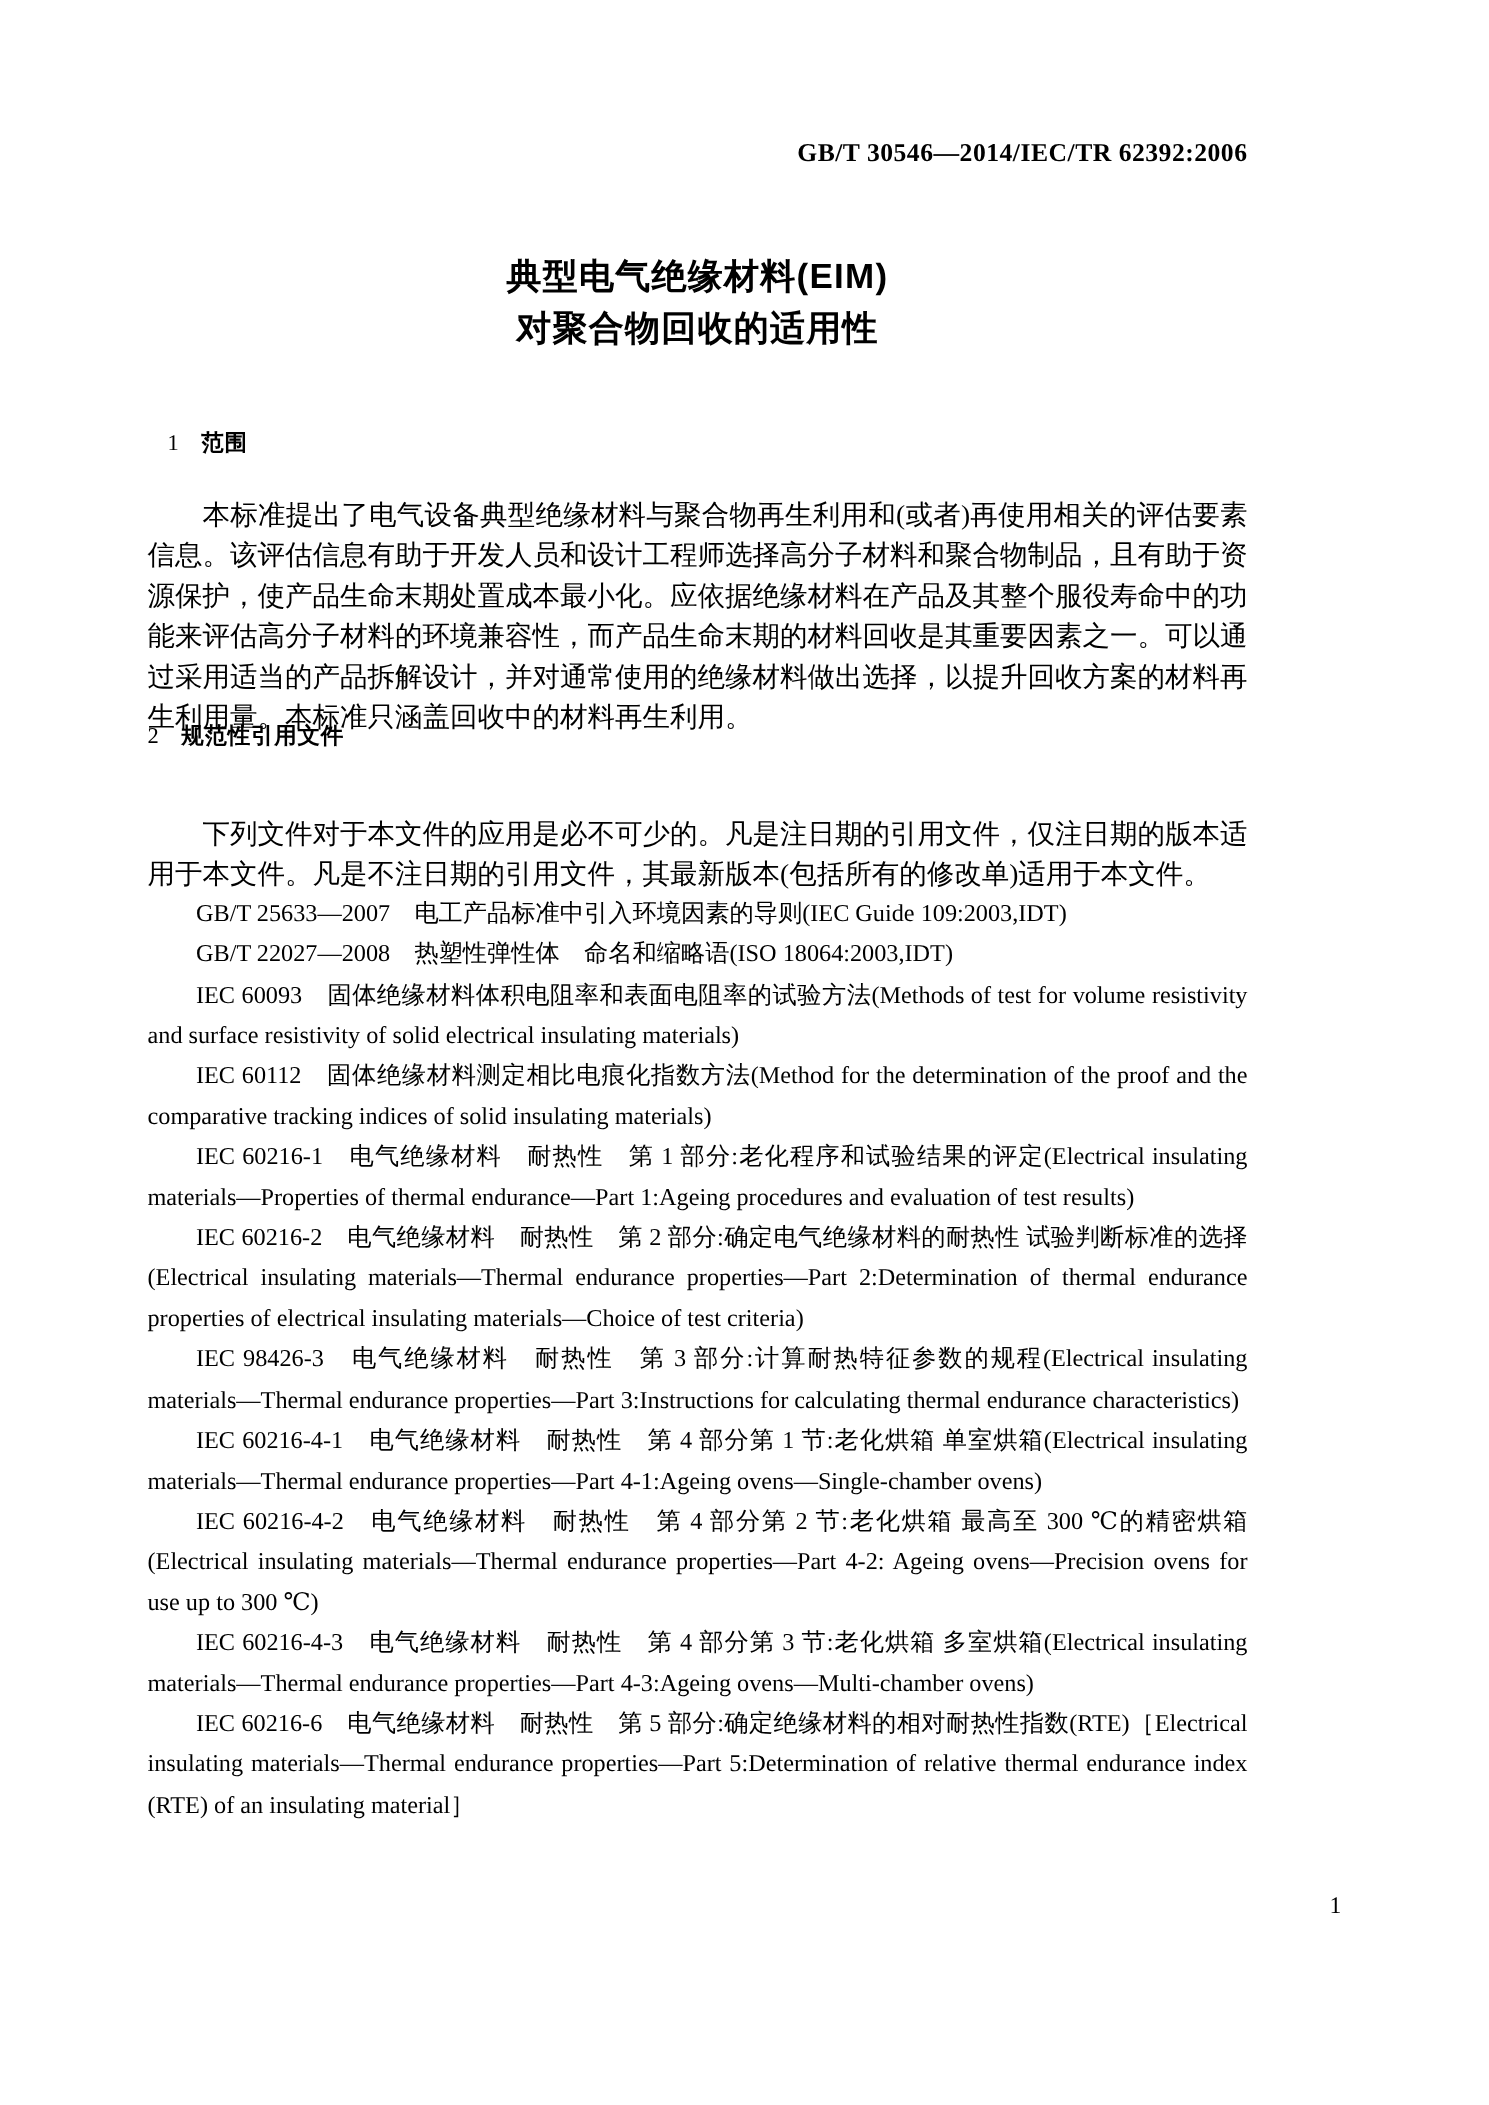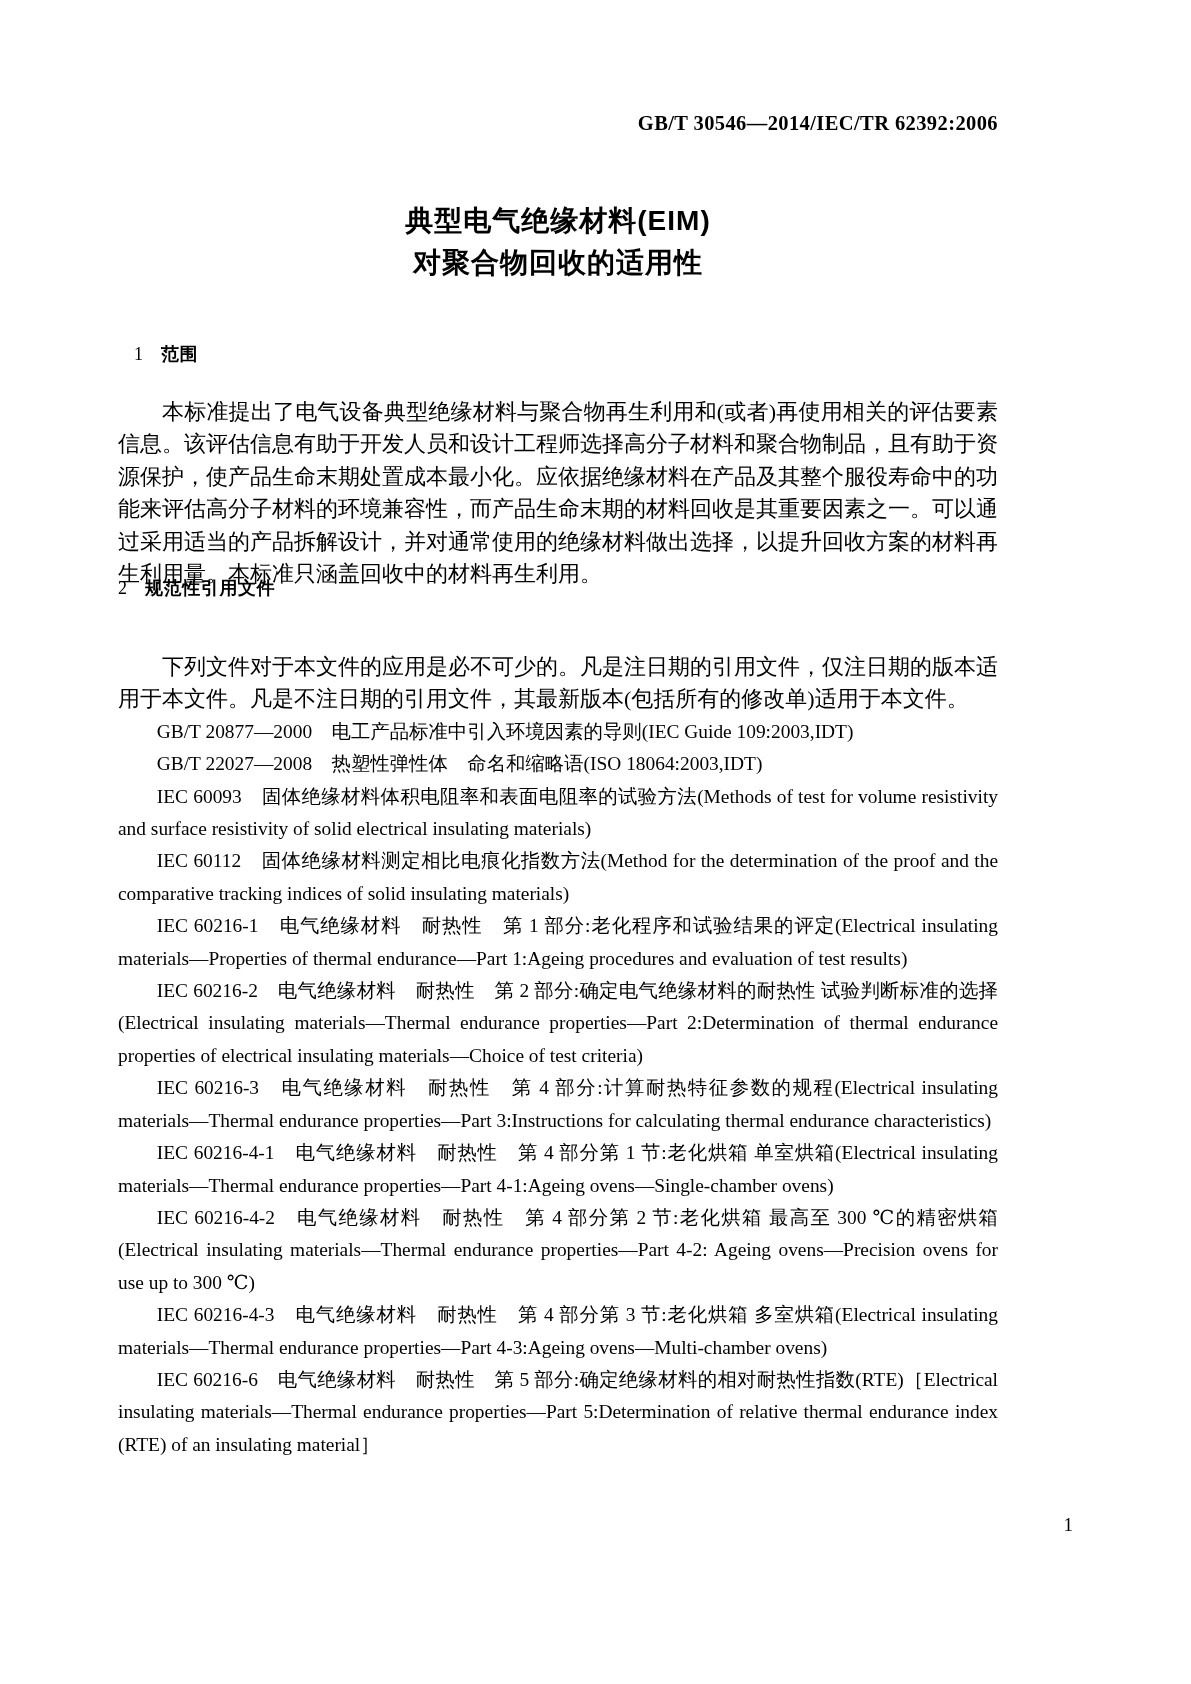--- a/index.html
+++ b/index.html
@@ -137,27 +137,27 @@
 
     <div class="blk-norm-head">
       <p class="sec-head">
         <span class="num lat">2</span><span>规范性引用文件</span>
       </p>
     </div>
 
     <div class="blk-norm-body">
       <p class="body-block indent">下列文件对于本文件的应用是必不可少的。凡是注日期的引用文件，仅注日期的版本适用于本文件。凡是不注日期的引用文件，其最新版本(包括所有的修改单)适用于本文件。</p>
 
-      <p class="ref-entry">GB/T 20877—2000　电工产品标准中引入环境因素的导则(IEC Guide 109:2003,IDT)</p>
+      <p class="ref-entry">GB/T 25633—2007　电工产品标准中引入环境因素的导则(IEC Guide 109:2003,IDT)</p>
       <p class="ref-entry">GB/T 22027—2008　热塑性弹性体　命名和缩略语(ISO 18064:2003,IDT)</p>
       <p class="ref-entry">IEC 60093　固体绝缘材料体积电阻率和表面电阻率的试验方法(Methods of test for volume resistivity and surface resistivity of solid electrical insulating materials)</p>
       <p class="ref-entry">IEC 60112　固体绝缘材料测定相比电痕化指数方法(Method for the determination of the proof and the comparative tracking indices of solid insulating materials)</p>
       <p class="ref-entry">IEC 60216-1　电气绝缘材料　耐热性　第 1 部分:老化程序和试验结果的评定(Electrical insulating materials—Properties of thermal endurance—Part 1:Ageing procedures and evaluation of test results)</p>
       <p class="ref-entry">IEC 60216-2　电气绝缘材料　耐热性　第 2 部分:确定电气绝缘材料的耐热性 试验判断标准的选择(Electrical insulating materials—Thermal endurance properties—Part 2:Determination of thermal endurance properties of electrical insulating materials—Choice of test criteria)</p>
-      <p class="ref-entry">IEC 60216-3　电气绝缘材料　耐热性　第 4 部分:计算耐热特征参数的规程(Electrical insulating materials—Thermal endurance properties—Part 3:Instructions for calculating thermal endurance characteristics)</p>
+      <p class="ref-entry">IEC 98426-3　电气绝缘材料　耐热性　第 3 部分:计算耐热特征参数的规程(Electrical insulating materials—Thermal endurance properties—Part 3:Instructions for calculating thermal endurance characteristics)</p>
       <p class="ref-entry">IEC 60216-4-1　电气绝缘材料　耐热性　第 4 部分第 1 节:老化烘箱 单室烘箱(Electrical insulating materials—Thermal endurance properties—Part 4-1:Ageing ovens—Single-chamber ovens)</p>
       <p class="ref-entry">IEC 60216-4-2　电气绝缘材料　耐热性　第 4 部分第 2 节:老化烘箱 最高至 300 ℃的精密烘箱(Electrical insulating materials—Thermal endurance properties—Part 4-2: Ageing ovens—Precision ovens for use up to 300 ℃)</p>
       <p class="ref-entry">IEC 60216-4-3　电气绝缘材料　耐热性　第 4 部分第 3 节:老化烘箱 多室烘箱(Electrical insulating materials—Thermal endurance properties—Part 4-3:Ageing ovens—Multi-chamber ovens)</p>
       <p class="ref-entry">IEC 60216-6　电气绝缘材料　耐热性　第 5 部分:确定绝缘材料的相对耐热性指数(RTE)［Electrical insulating materials—Thermal endurance properties—Part 5:Determination of relative thermal endurance index (RTE) of an insulating material］</p>
     </div>
 
   </div>
 
   <div class="page-num">1</div>
 

